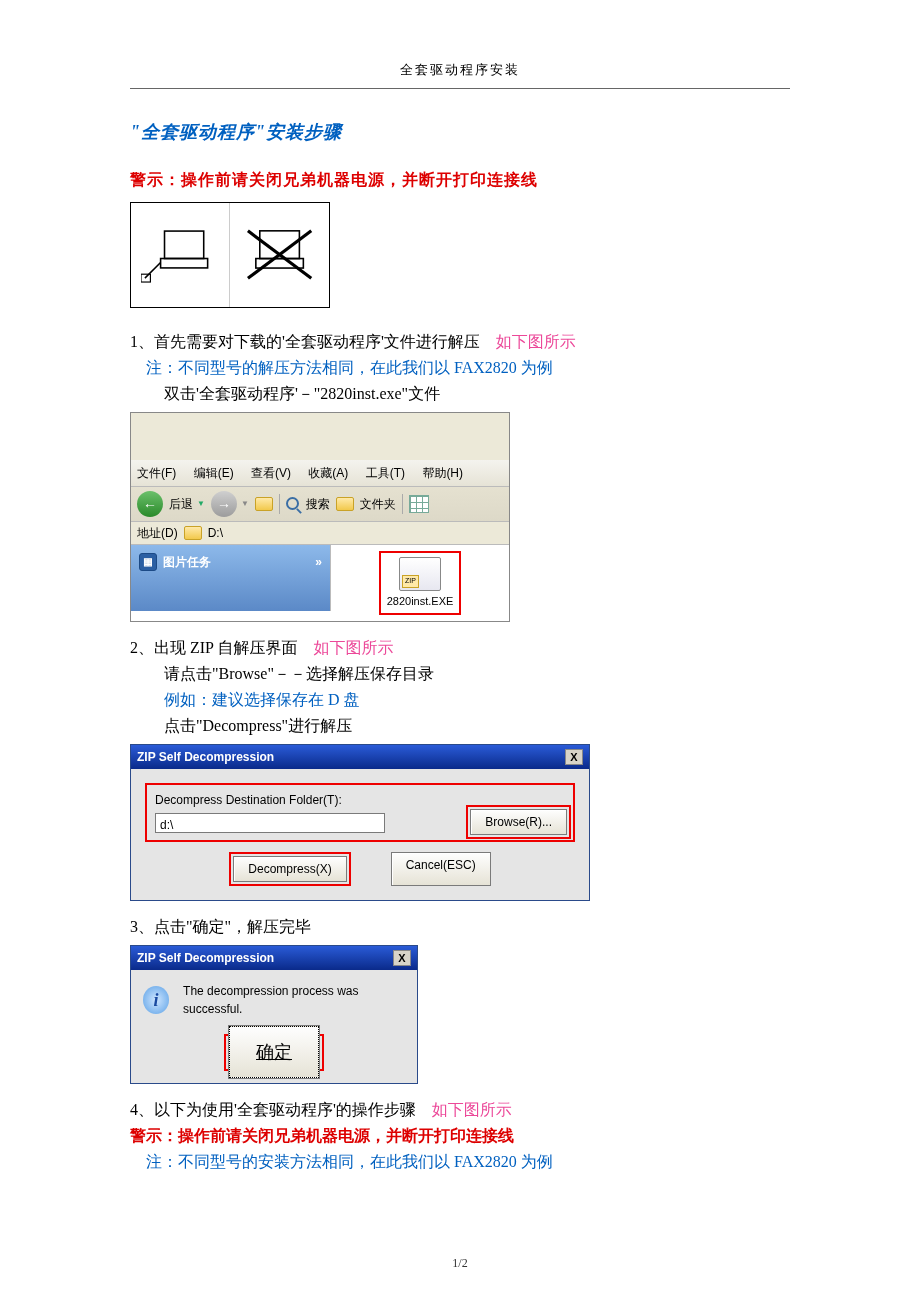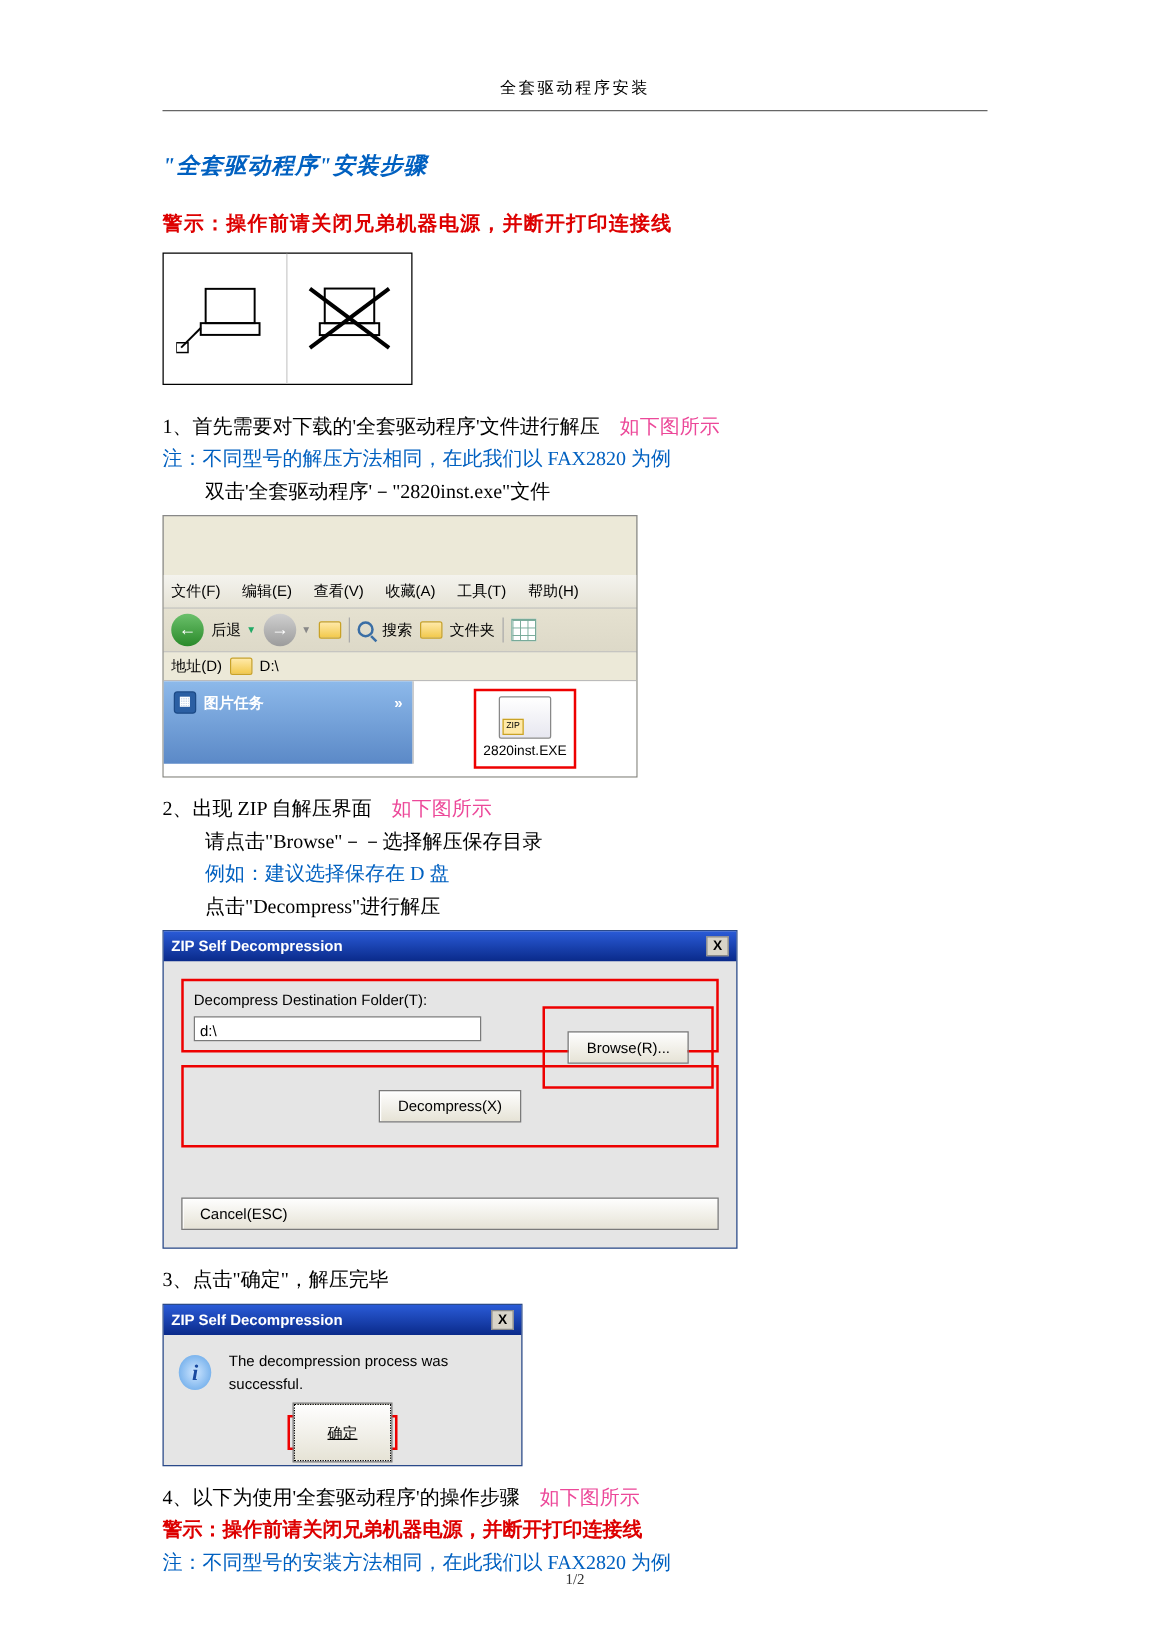--- a/index.html
+++ b/index.html
@@ -44,21 +44,21 @@
     }
     .warning-right {
       width: 50%; position: relative;
       display:flex; align-items:center; justify-content:center;
     }
     .printer-svg { width: 80%; height: 80%; }
 
     .step { color: #000; margin-bottom: 2px;}
     .magenta { color: #ec4899; }
     .blue { color: #0060c0; }
-    .indent1 { }
+    .indent1 { margin-left: 16px; }
     .indent2 { margin-left: 34px; }
 
     
     .explorer {
       border: 1px solid #888;
       width: 380px;
       margin: 6px 0 14px 0;
       background: #ece9d8;
       font-family: Tahoma, "宋体", sans-serif;
       font-size: 12px;
@@ -151,42 +151,42 @@
       color:#000;font-size:11px;font-weight:bold;text-align:center;line-height:14px;
       font-family:Arial;
     }
     .dlg-body{padding:14px 14px 14px 14px;}
     .field-row{border:2px solid #e00;padding:6px 8px;margin-bottom:10px;}
     .field-lbl{font-size:12px;margin-bottom:4px;}
     .inp{
       border:1px solid #7a7a7a;background:#fff;padding:2px 4px;width:230px;
       display:inline-block;font-size:12px;height:20px;
     }
-    .btns-row{display:flex;gap:40px;justify-content:center;flex-direction:column;}
+    .btns-row{display:flex;gap:40px;justify-content:center;}
     .win-btn{
       border:1px solid #7a7a7a;background:linear-gradient(#fefefe,#e6e3d6);
       padding:3px 14px;font-size:12px;box-shadow:1px 1px 0 #fff inset;
       display:inline-block;
     }
-    .red-box{border:2px solid #e00;padding:18px;display:inline-block;text-align:center;}
+    .red-box{border:2px solid #e00;padding:2px;display:inline-block;}
     .browse-pos{position:absolute;right:18px;top:36px;}
     .dlg-body.rel{position:relative;}
 
     .dlg2{width:288px;}
     .dlg2 .dlg-body{display:flex;flex-direction:column;align-items:center;gap:16px;padding:12px 12px 12px 12px;}
     .info-row{display:flex;align-items:center;gap:14px;width:100%;}
     .info-ico{
       width:28px;height:28px;border-radius:50%;background:radial-gradient(#cfe6ff,#5aa0e6);
       color:#1a4aa0;font-family:Georgia,serif;font-style:italic;font-weight:bold;
       display:flex;align-items:center;justify-content:center;font-size:18px;
     }
     .ok-wrap{border:2px solid #e00;padding:3px;}
     .ok-btn{
       border:1px dotted #000;outline:1px solid #7a7a7a;background:linear-gradient(#fefefe,#e6e3d6);
-      padding:15px 26px;font-size:12px;text-decoration:underline;
+      padding:15px 26px;font-size:18px;text-decoration:underline;
     }
 
     .page-footer{
       position:absolute;bottom:30px;left:0;right:0;text-align:center;
       font-size:12px;color:#333;
     }
   </style>
 </head>
 <body>
 

